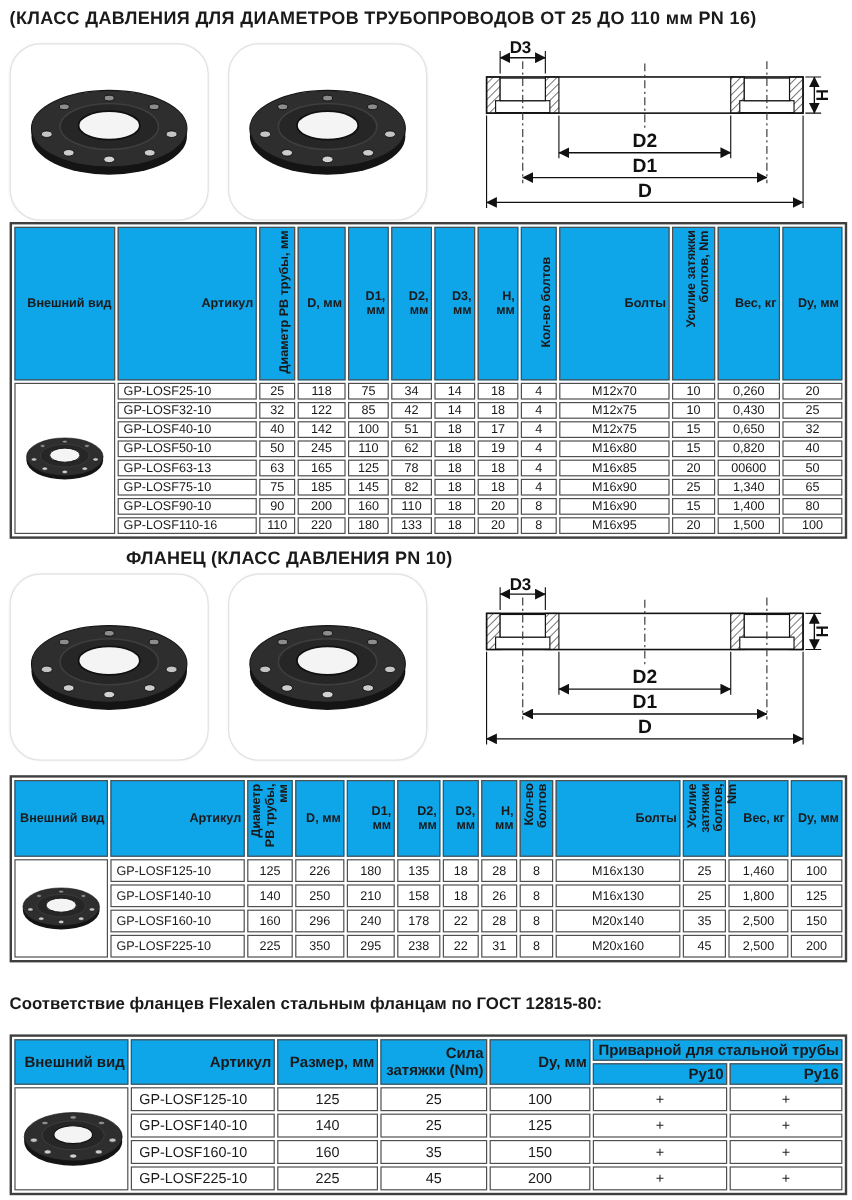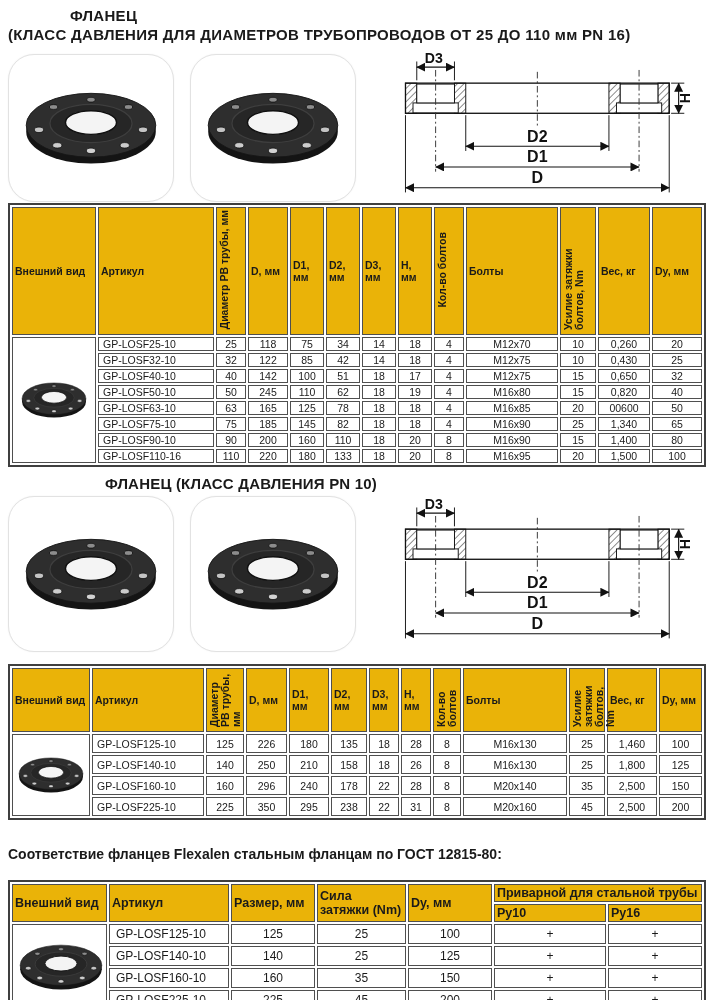--- a/index.html
+++ b/index.html
@@ -20,22 +20,22 @@
                 background: #fff; display: flex; align-items: center; justify-content: center;
                 margin-right: 16px; box-shadow: 0 0 2px rgba(0,0,0,.05); }
   .photo-card.tall { height: 156px; }
   .photo-card svg { width: 146px; height: 92px; }
   .drawing-box { margin-left: 22px; }
   .drawing-svg { width: 298px; height: 146px; }
 
   
   table { border-collapse: separate; border-spacing: 2px; background: #fff;
           border: 2px solid #3f3f3f; table-layout: fixed; margin: 0; }
-  th { background: #eab308; border: 1px solid #4f4f4f; font-weight: bold;
-       text-align: left; vertical-align: middle; padding: 1px 2px; }
+  th { background: #0ea5e9; border: 1px solid #4f4f4f; font-weight: bold;
+       text-align: right; vertical-align: middle; padding: 1px 2px; }
   td { background: #fff; border: 1px solid #4f4f4f; text-align: center;
        vertical-align: middle; padding: 0 2px; }
   .t-spec th { font-size: 10.5px; }
   .t-spec td { font-size: 10.5px; }
   .t-spec td.art { text-align: left; padding-left: 4px; }
   #table-pn16 { width: 694px; }
   #table-pn16 thead tr { height: 128px; }
   #table-pn16 tbody tr { height: 11px; }
   #table-pn10 { width: 694px; margin-top: 12px; }
   #table-pn10 thead tr { height: 64px; }
@@ -121,21 +121,20 @@
       <line x1="292" y1="66" x2="292" y2="148" stroke="#111" stroke-width="1"></line>
       <line x1="12" y1="143" x2="292" y2="143" stroke="#111" stroke-width="1.2" marker-start="url(#arr)" marker-end="url(#arr)"></line>
       <text x="152" y="138" text-anchor="middle" font-size="17" font-weight="bold" fill="#111">D</text>
     </symbol>
   </defs>
 </svg>
 
 <div class="page">
 
   <div class="title-main">
-    <div class="l1">ФЛАНЕЦ</div>
     <div class="l2">(КЛАСС ДАВЛЕНИЯ ДЛЯ ДИАМЕТРОВ ТРУБОПРОВОДОВ ОТ 25 ДО 110 мм PN 16)</div>
   </div>
 
   <div class="media-row">
     <div class="photo-card">
       <svg viewBox="0 0 160 100">
           <use href="#sym-flange"></use>
         </svg>
     </div>
     <div class="photo-card">
@@ -248,21 +247,21 @@
           <td>19</td>
           <td>4</td>
           <td>M16x80</td>
           <td>15</td>
           <td>0,820</td>
           <td>40</td>
         </tr>
 
         <tr>
 
-          <td class="art">GP-LOSF63-10</td>
+          <td class="art">GP-LOSF63-13</td>
           <td>63</td>
           <td>165</td>
           <td>125</td>
           <td>78</td>
           <td>18</td>
           <td>18</td>
           <td>4</td>
           <td>M16x85</td>
           <td>20</td>
           <td>00600</td>

